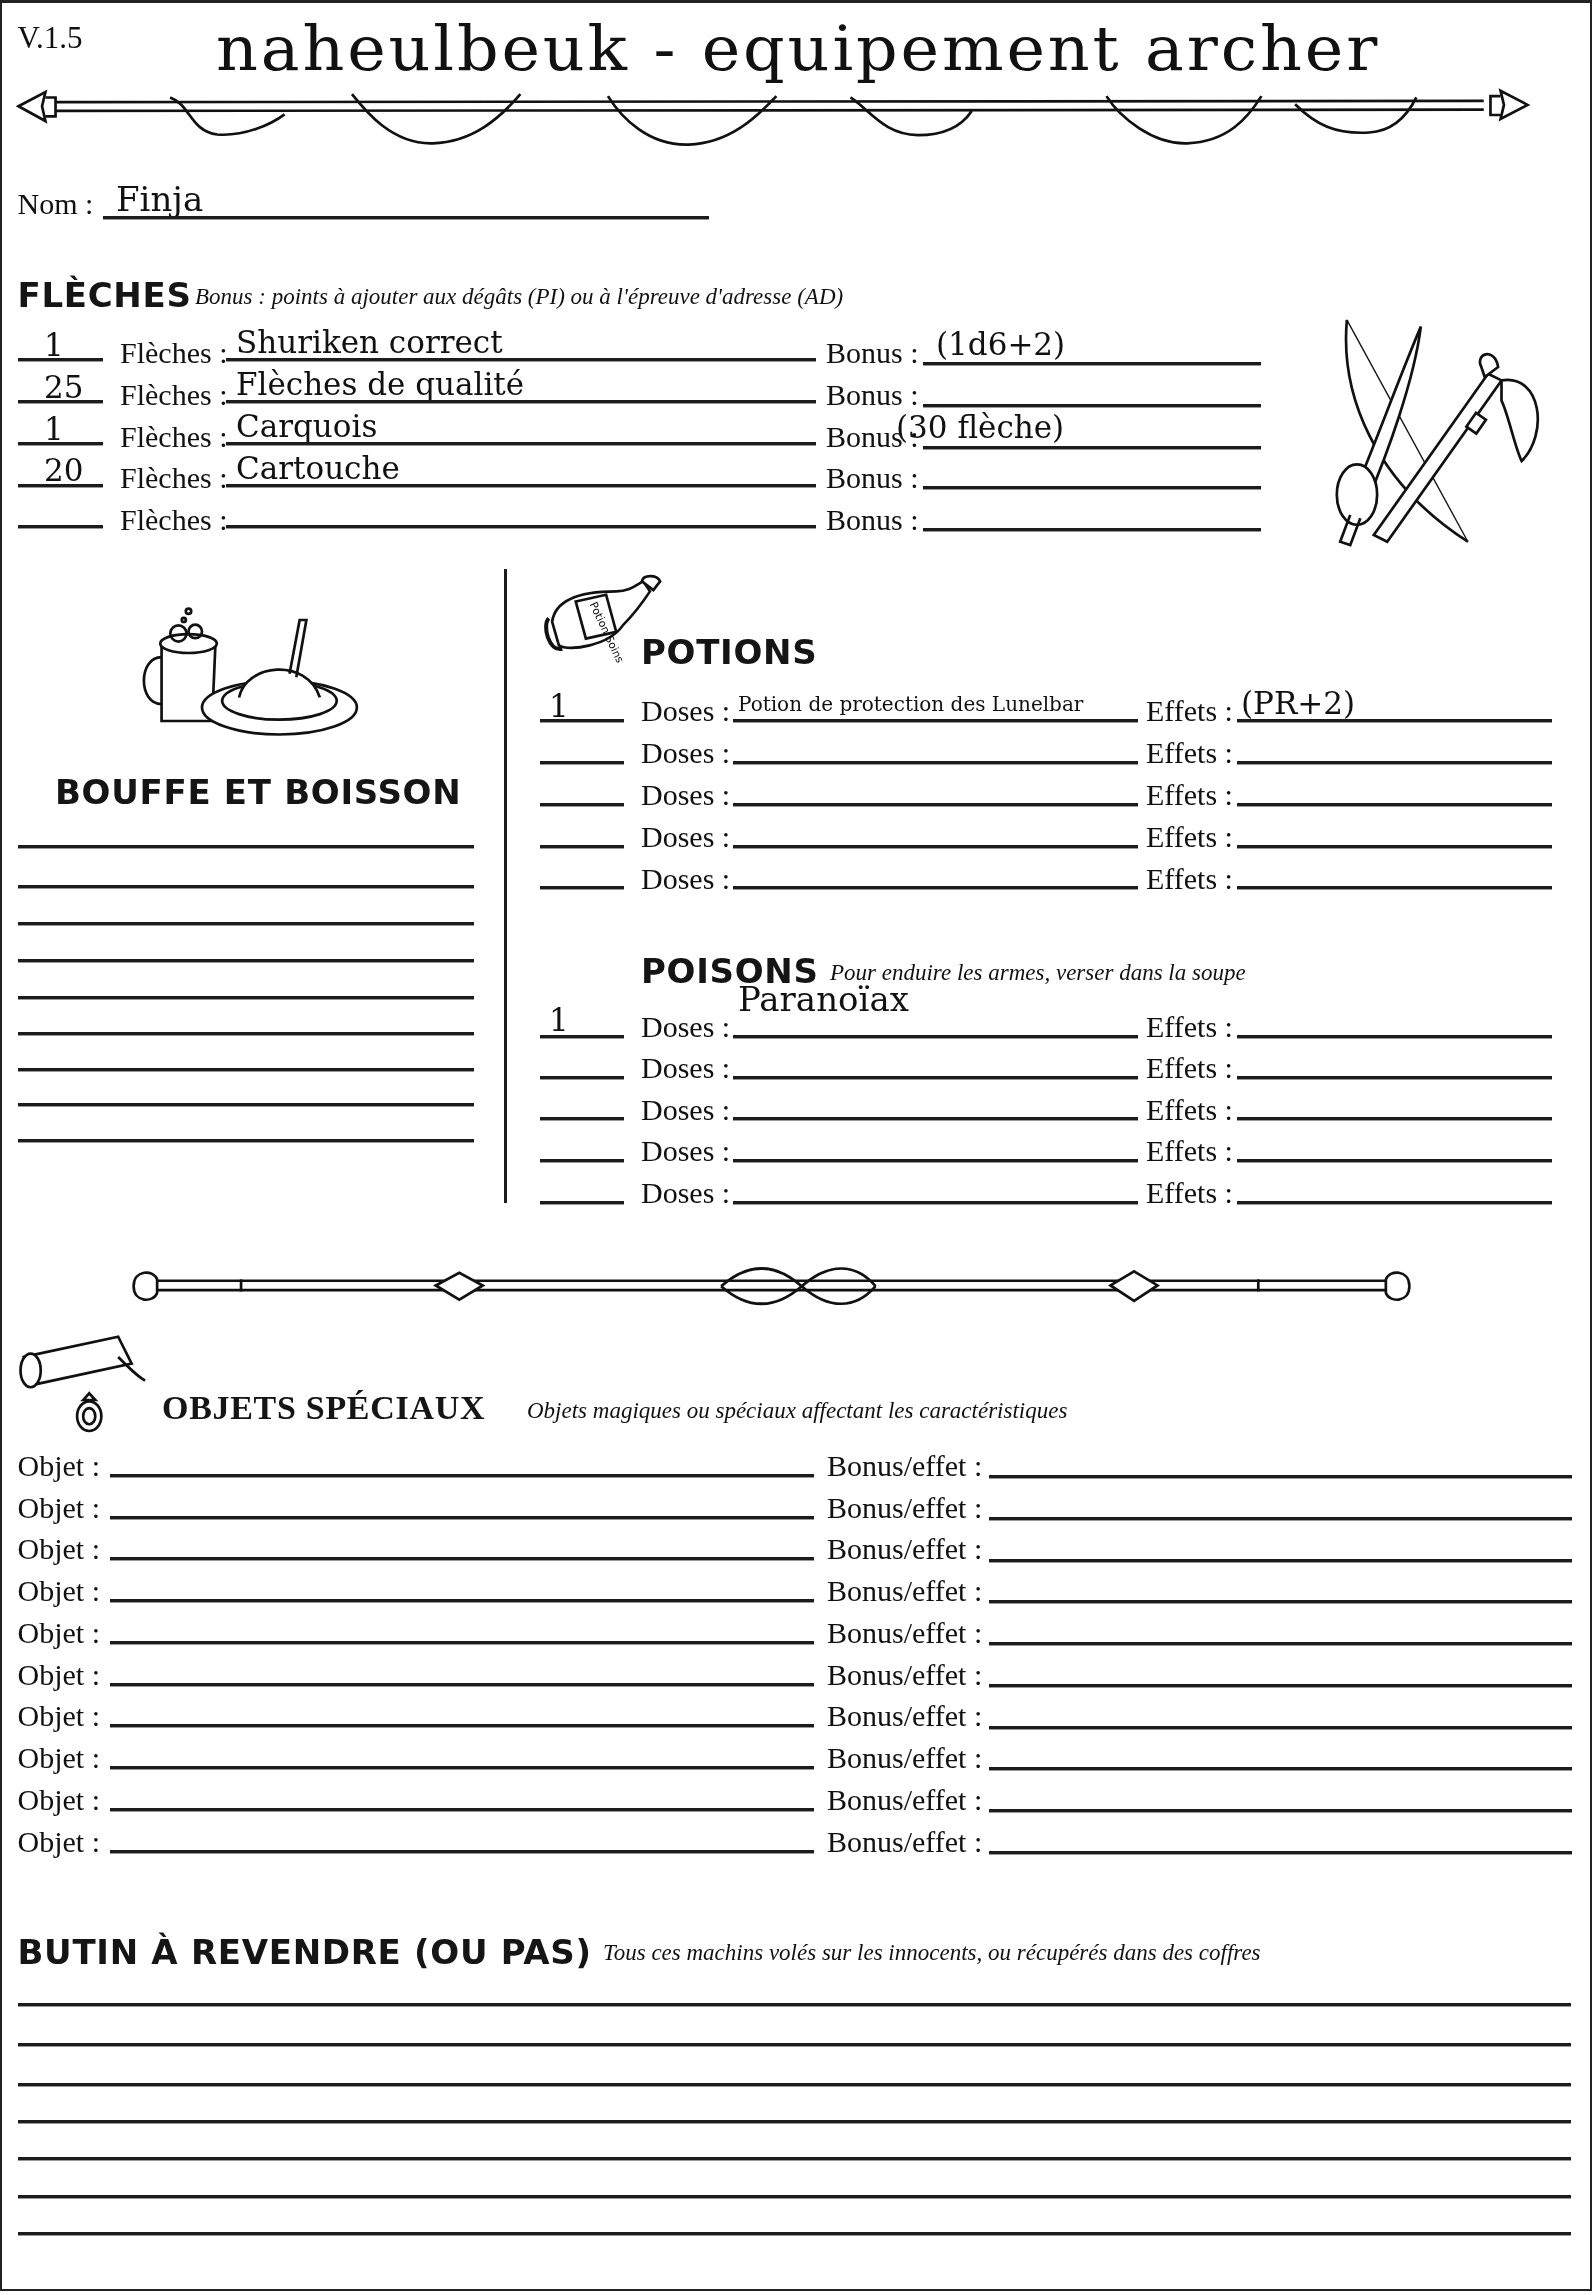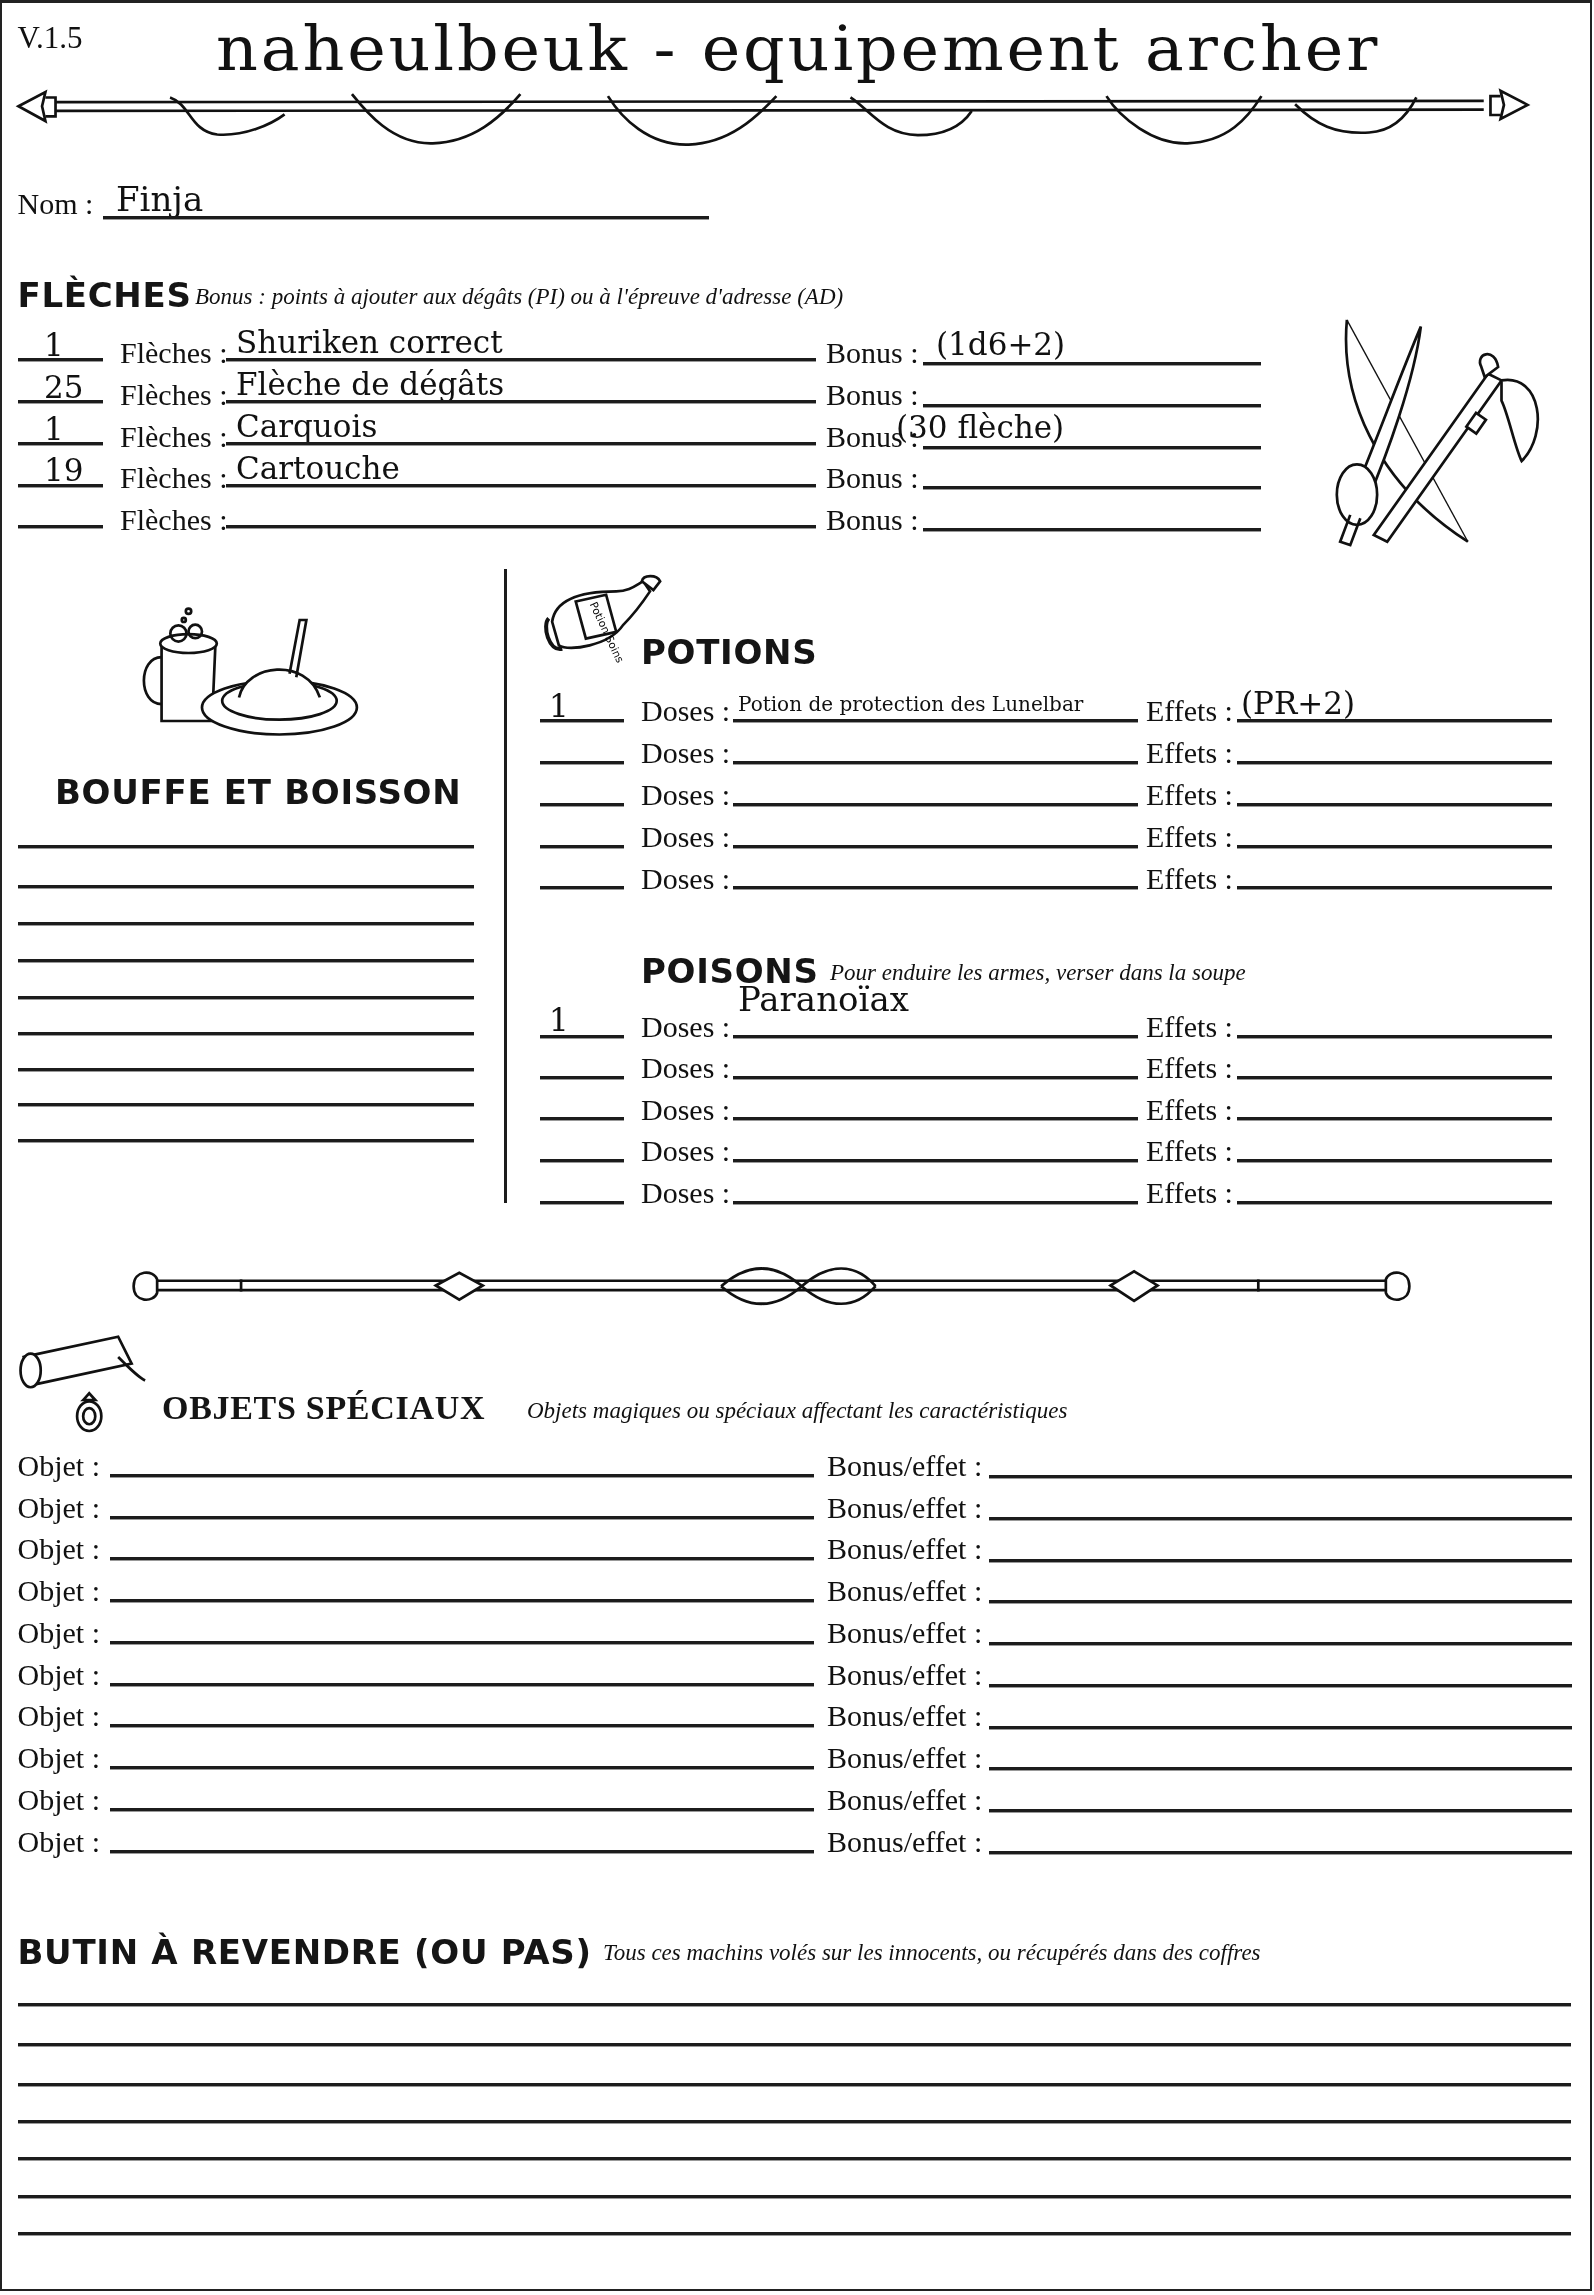--- a/index.html
+++ b/index.html
@@ -69,40 +69,40 @@
     <div class="line" style="left:226px;top:358px;width:590px;"></div>
     <div class="label serif" style="left:826px;top:338px;">Bonus :</div>
     <div class="value hand" style="left:936px;top:329px;">(1d6+2)</div>
     <div class="line" style="left:923px;top:362px;width:338px;"></div>
   </div>
 
   <div>
     <div class="value hand" style="left:44px;top:372px;">25</div>
     <div class="line" style="left:18px;top:400px;width:85px;"></div>
     <div class="label serif" style="left:120px;top:380px;">Flèches :</div>
-    <div class="value hand" style="left:236px;top:369px;">Flèche de dégâts</div>
+    <div class="value hand" style="left:236px;top:369px;">Flèches de qualité</div>
     <div class="line" style="left:226px;top:400px;width:590px;"></div>
     <div class="label serif" style="left:826px;top:380px;">Bonus :</div>
     <div class="value hand" style="left:936px;top:370px;"></div>
     <div class="line" style="left:923px;top:404px;width:338px;"></div>
   </div>
 
   <div>
     <div class="value hand" style="left:44px;top:414px;">1</div>
     <div class="line" style="left:18px;top:442px;width:85px;"></div>
     <div class="label serif" style="left:120px;top:422px;">Flèches :</div>
     <div class="value hand" style="left:236px;top:411px;">Carquois</div>
     <div class="line" style="left:226px;top:442px;width:590px;"></div>
     <div class="label serif" style="left:826px;top:422px;">Bonus :</div>
     <div class="value hand" style="left:896px;top:412px;">(30 flèche)</div>
     <div class="line" style="left:923px;top:446px;width:338px;"></div>
   </div>
 
   <div>
-    <div class="value hand" style="left:44px;top:455px;">19</div>
+    <div class="value hand" style="left:44px;top:455px;">20</div>
     <div class="line" style="left:18px;top:484px;width:85px;"></div>
     <div class="label serif" style="left:120px;top:463px;">Flèches :</div>
     <div class="value hand" style="left:236px;top:453px;">Cartouche</div>
     <div class="line" style="left:226px;top:484px;width:590px;"></div>
     <div class="label serif" style="left:826px;top:463px;">Bonus :</div>
     <div class="value hand" style="left:936px;top:454px;"></div>
     <div class="line" style="left:923px;top:486px;width:338px;"></div>
   </div>
 
   <div>

